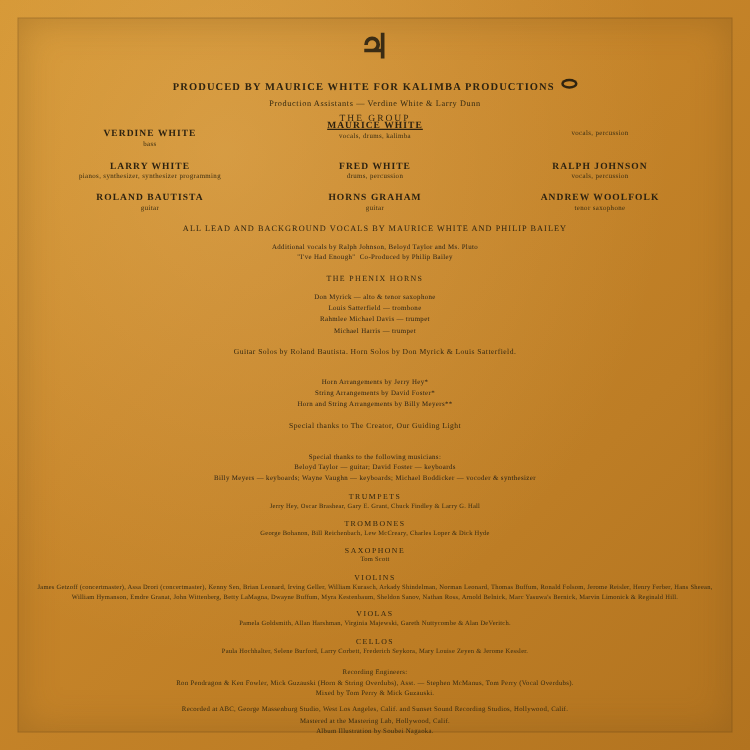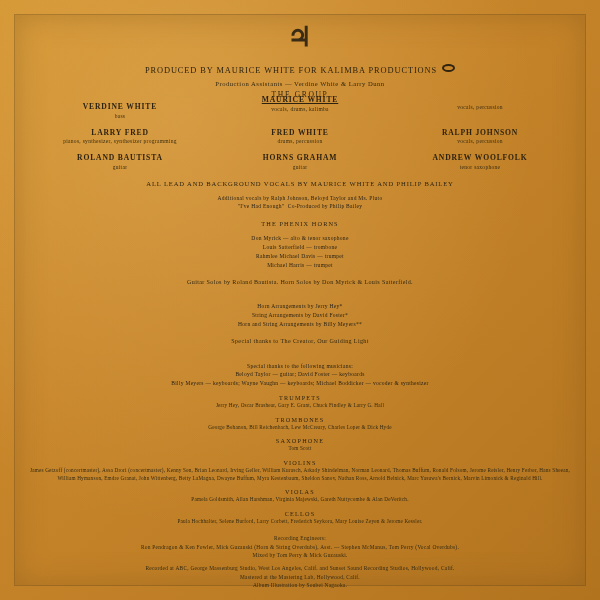--- a/index.html
+++ b/index.html
@@ -59,21 +59,21 @@
   }
   .xtiny {
     font-size: 5.4px;
     letter-spacing: 0.25px;
     line-height: 1.6;
     color: #352a12;
   }
   .producer {
     font-size: 8.4px;
     letter-spacing: 0.9px;
-    font-weight: normal;
+    font-weight: bold;
     color: #2e2310;
     display: inline-block;
   }
   .kalimba-mark {
     display: inline-block;
     width: 13px;
     height: 8px;
     margin-left: 5px;
     vertical-align: 1px;
     border-radius: 50%;
@@ -205,21 +205,21 @@
         <div class="member">
           <div class="name">MAURICE WHITE</div>
           <div class="role">vocals, drums, kalimba</div>
         </div>
         <div class="member">
           <div class="role">vocals, percussion</div>
         </div>
       </div>
       <div class="member-row">
         <div class="member">
-          <div class="name">LARRY FRED</div>
+          <div class="name">LARRY WHITE</div>
           <div class="role">pianos, synthesizer, synthesizer programming</div>
         </div>
         <div class="member">
           <div class="name">FRED WHITE</div>
           <div class="role">drums, percussion</div>
         </div>
         <div class="member">
           <div class="name">RALPH JOHNSON</div>
           <div class="role">vocals, percussion</div>
         </div>

